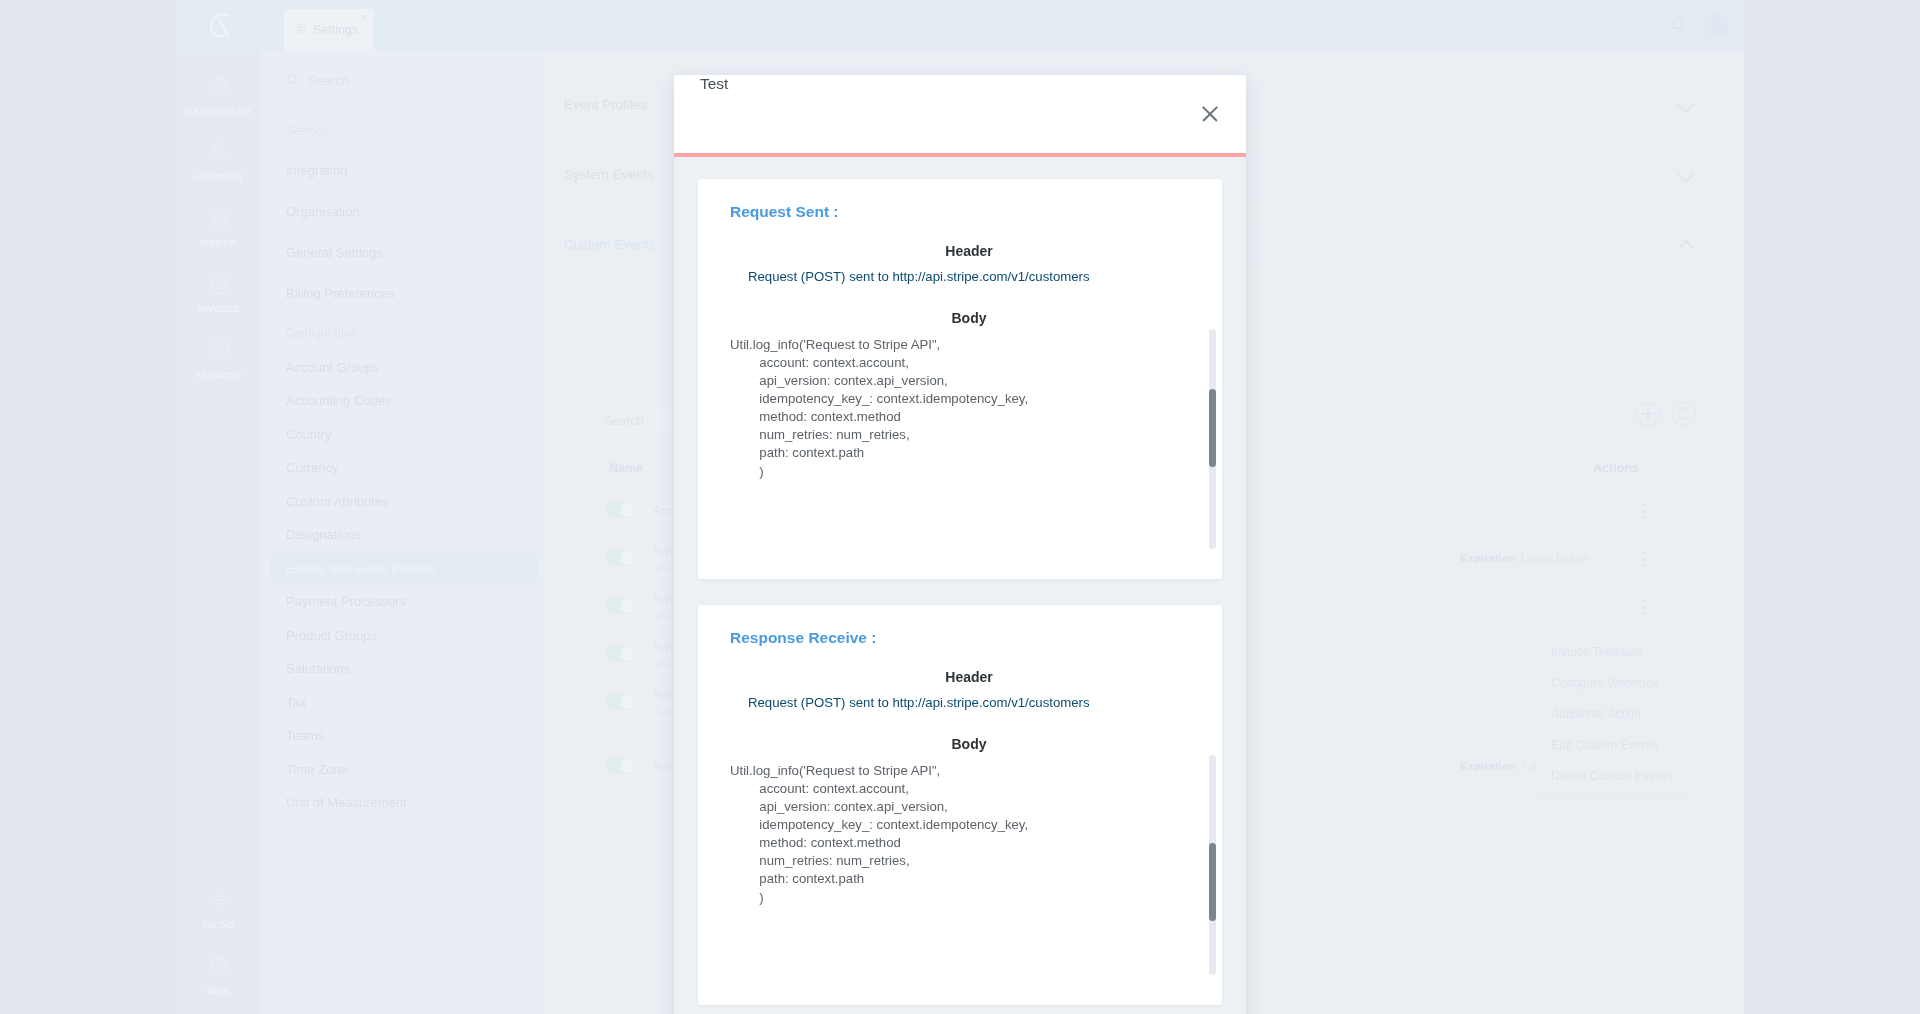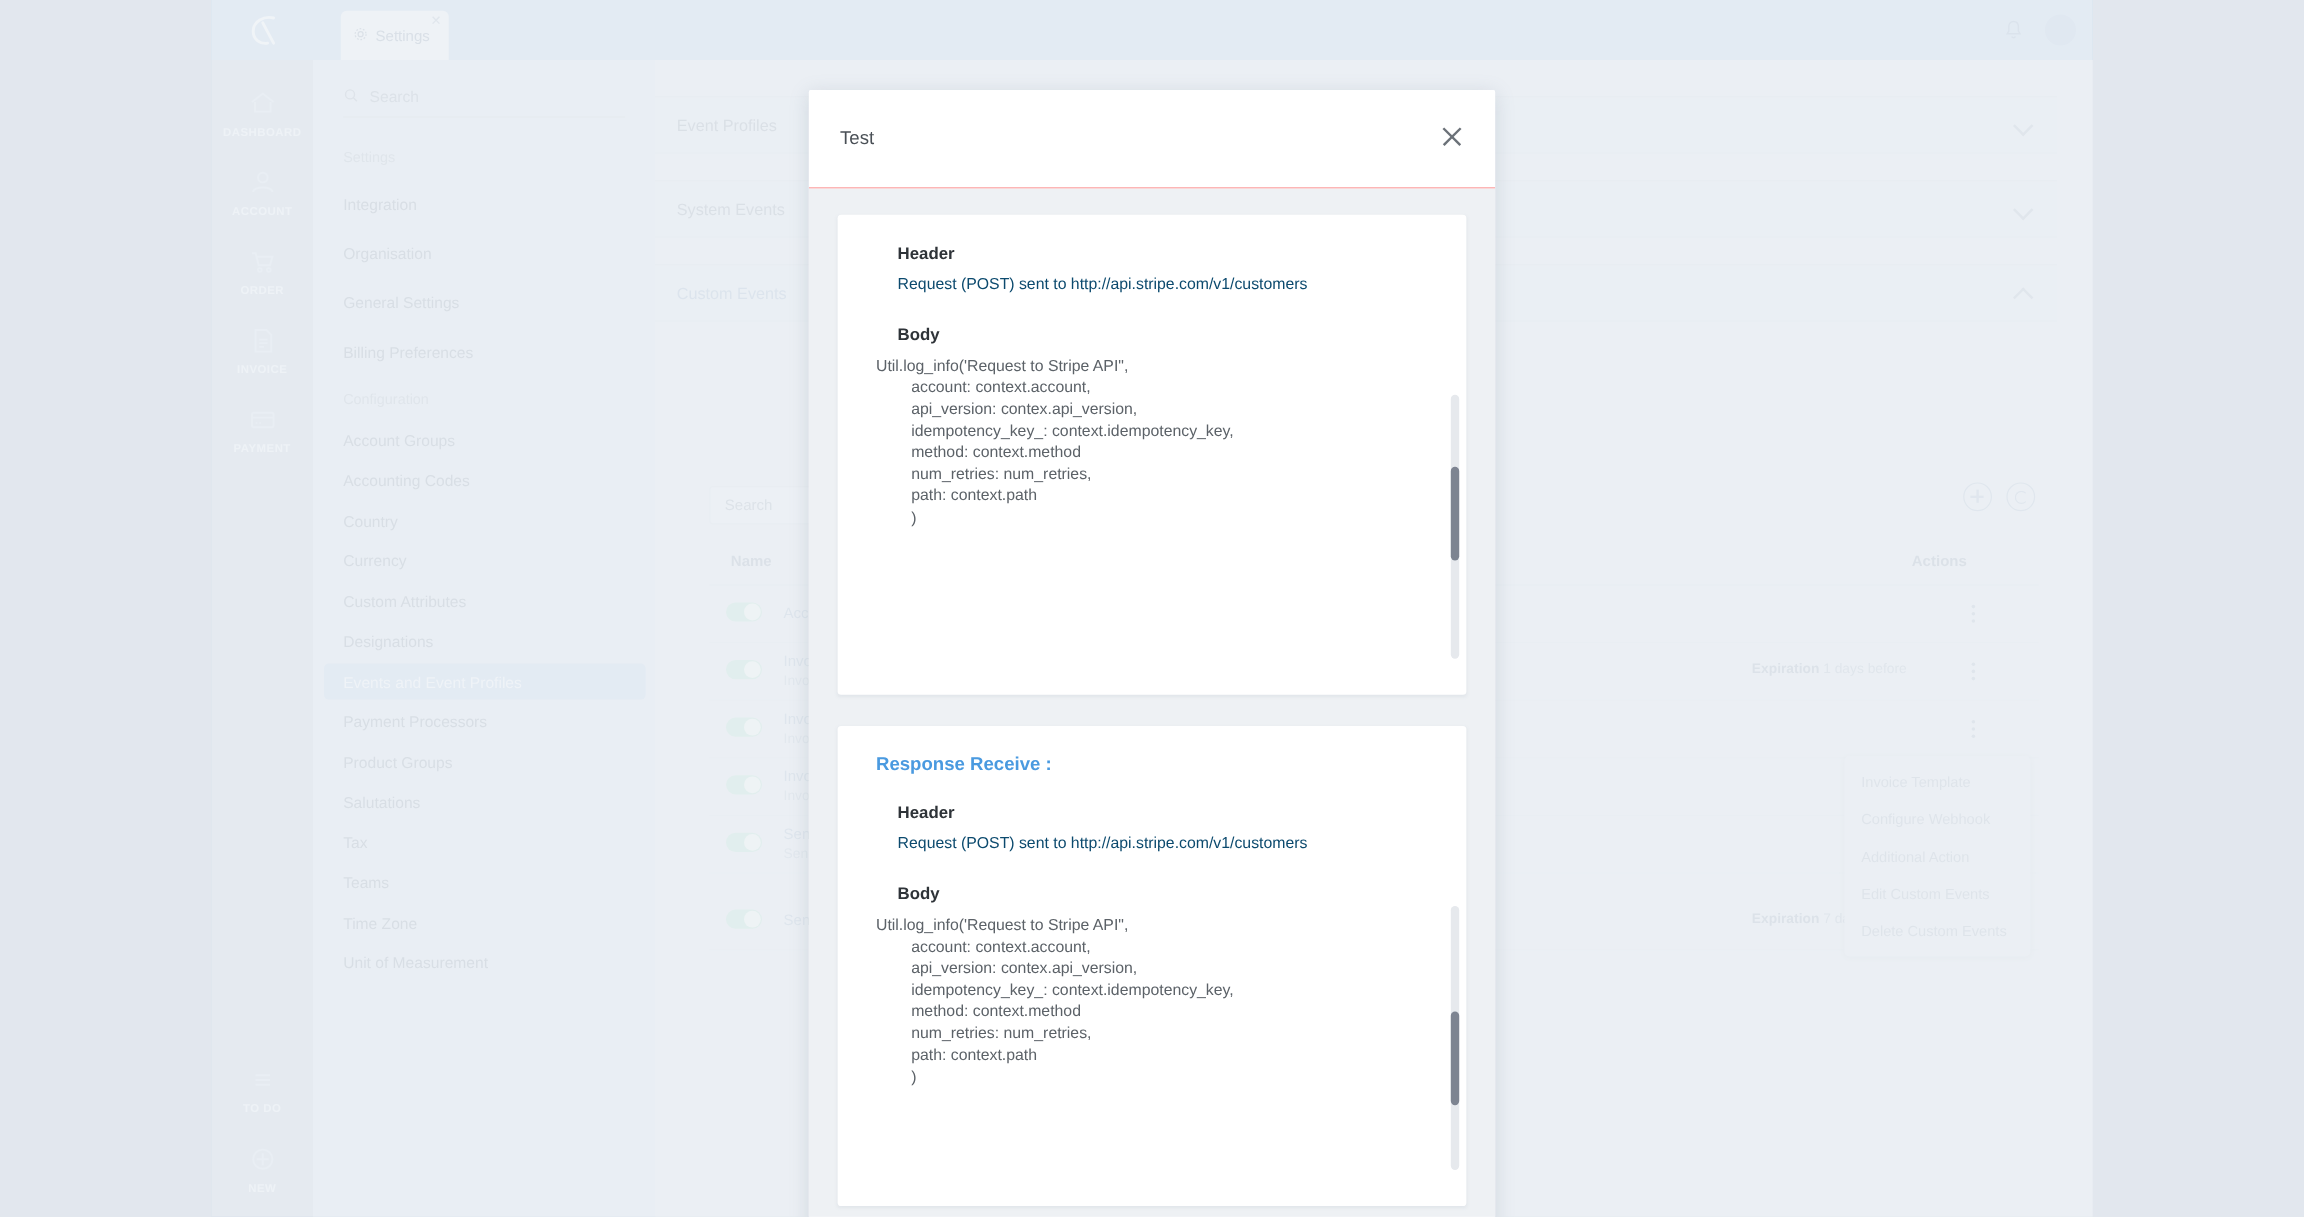--- a/index.html
+++ b/index.html
@@ -240,22 +240,22 @@
     position: absolute;
     left: 498px; top: 75px;
     width: 572px; height: 1338px;
     background: #ffffff;
     box-shadow: 0 3px 16px rgba(110,125,145,.20);
     border-radius: 2px;
     overflow: hidden;
   }
   .modal-head {
     height: 82px;
-    border-bottom: 1px solid #fca5a5;
-    display: flex; align-items: center;
+    border-bottom: 4px solid #fca5a5;
+    display: flex; 
     padding: 0 26px;
     position: relative;
     background: #fff;
   }
   .modal-title { font-size: 15.5px; color: #4a5056; }
   .modal-x {
     position: absolute; right: 24px; top: 27px;
     width: 24px; height: 24px;
   }
   .modal-x::before, .modal-x::after {
@@ -278,20 +278,21 @@
     position: relative;
   }
   .card + .card { margin-top: 26px; }
   .card-title {
     color: #4a9ae0; font-size: 15.5px; font-weight: bold;
     margin: 0 0 22px 0;
   }
   .sec-label {
     font-size: 14px; font-weight: bold; color: #2e3338;
     margin: 0 0 10px 18px;
+    text-align: center;
   }
   .sec-text {
     font-size: 13.2px; color: #0c4a6e;
     margin: 0 0 26px 18px;
   }
   .code {
     font-family: "Liberation Sans", "DejaVu Sans", sans-serif;
     font-size: 13.2px; color: #5c6268;
     line-height: 1.37;
     margin: 0;
@@ -578,20 +579,21 @@
     <div class="modal">
 
       <div class="modal-head">
         <span class="modal-title">Test</span>
         <span class="modal-x"></span>
       </div>
 
       <div class="modal-body">
 
         <div class="card" style="height:400px;">
+          <h3 class="card-title">Request Sent :</h3>
           <h4 class="sec-label">Header</h4>
           <p class="sec-text">Request (POST) sent to http://api.stripe.com/v1/customers</p>
           <h4 class="sec-label">Body</h4>
           <pre class="code">Util.log_info('Request to Stripe API",
         account: context.account,
         api_version: contex.api_version,
         idempotency_key_: context.idempotency_key,
         method: context.method
         num_retries: num_retries,
         path: context.path

